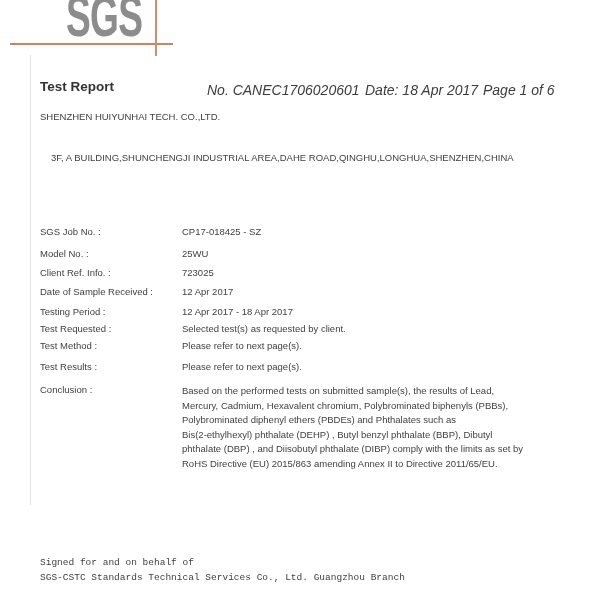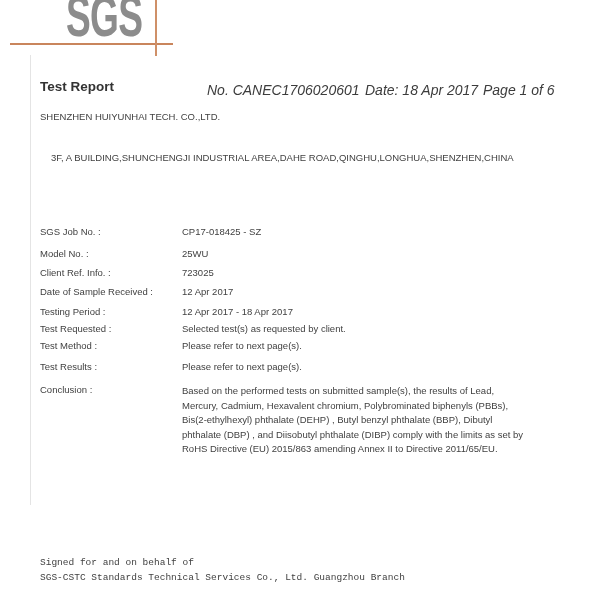--- a/index.html
+++ b/index.html
@@ -198,20 +198,21 @@
   <div class="field-row row-7">
     <span class="field-label">Test Results :</span>
     <span class="field-value">Please refer to next page(s).</span>
   </div>
 
   <div class="conclusion-row">
     <span class="field-label">Conclusion :</span>
     <div class="conclusion-lines">
       <div>Based on the performed tests on submitted sample(s), the results of Lead,</div>
       <div>Mercury, Cadmium, Hexavalent chromium, Polybrominated biphenyls (PBBs),</div>
+      <div>Polybrominated diphenyl ethers (PBDEs) and Phthalates such as</div>
       <div>Bis(2-ethylhexyl) phthalate (DEHP) , Butyl benzyl phthalate (BBP), Dibutyl</div>
       <div>phthalate (DBP) , and Diisobutyl phthalate (DIBP) comply with the limits as set by</div>
       <div>RoHS Directive (EU) 2015/863 amending Annex II to Directive 2011/65/EU.</div>
     </div>
   </div>
 
   <div class="footer">
     <div>Signed for and on behalf of</div>
     <div>SGS-CSTC Standards Technical Services Co., Ltd. Guangzhou Branch</div>
   </div>

